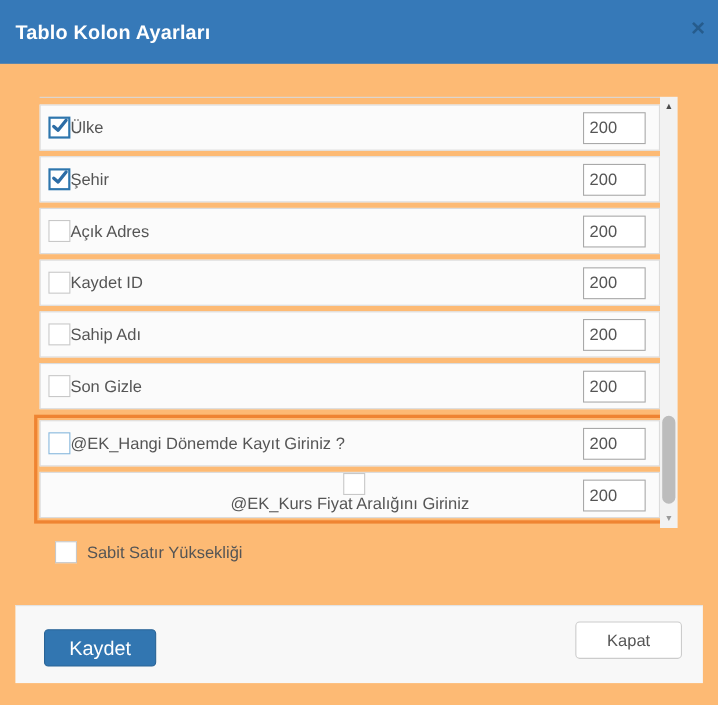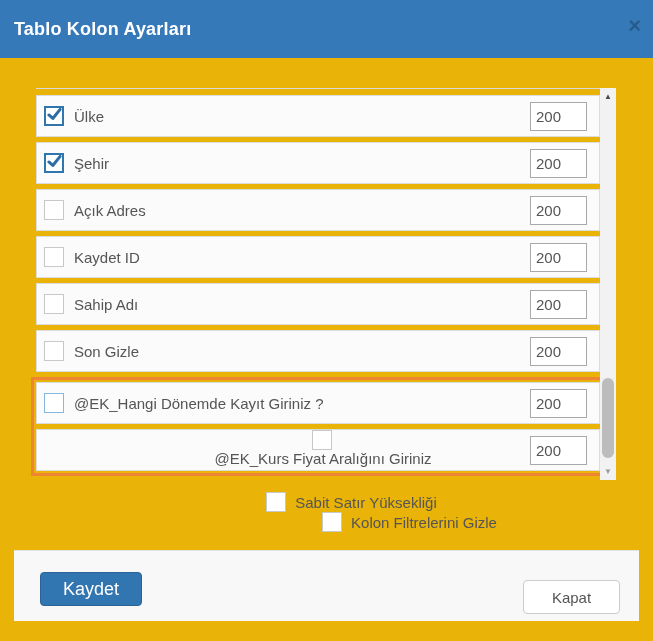--- a/index.html
+++ b/index.html
@@ -7,21 +7,21 @@
     --accent:#3276b1;
     --orange:#ef8432;
   }
   *{box-sizing:border-box;}
   html,body{margin:0;padding:0;}
   body{
     width:653px;height:641px;background:#ffffff;
     font-family:"Liberation Sans","DejaVu Sans",sans-serif;
     -webkit-font-smoothing:antialiased;
   }
-  .modal{position:relative;width:653px;height:641px;background:#eab308;overflow:hidden;}
+  .modal{position:relative;width:653px;height:641px;background:#fdba74;overflow:hidden;}
 
   
   .modal-header{height:58px;background:var(--header-bg);display:flex;align-items:center;position:relative;}
   .modal-title{color:#fff;font-size:18px;font-weight:600;margin-left:14px;letter-spacing:.2px;}
   .close-btn{
     position:absolute;right:12px;top:15px;background:none;border:none;padding:0;
     color:#19456b;opacity:.55;font-size:22px;font-weight:700;line-height:1;cursor:pointer;
   }
 
   
@@ -31,58 +31,58 @@
     height:42px;margin-bottom:5px;background:#fbfbfb;border:1px solid #dcdcdc;
     display:flex;align-items:center;position:relative;
   }
   .cb{
     width:20px;height:20px;margin-left:7px;background:#fff;border:1px solid #c8c8c8;
     display:inline-flex;align-items:center;justify-content:center;flex:none;cursor:pointer;
   }
   .cb.checked{border:2px solid #2e76ad;}
   .cb.focusb{border-color:#86b7dc;}
   .cb svg{margin-top:-3px;}
-  .col-label{margin-left:10px;font-size:15px;color:#555;white-space:nowrap;}
+  .col-label{font-size:15px;color:#555;white-space:nowrap;}
   .w-input{
     position:absolute;right:12px;top:6px;width:57px;height:29px;
     border:1px solid #a9a9a9;font-size:15px;color:#555;padding:2px 5px;
     font-family:inherit;background:#fff;border-radius:0;
   }
   .highlight-group{border:3px solid var(--orange);margin:0 -9px 6px -5px;padding:2px 6px 2px 2px;}
   .highlight-group .col-row:last-child{margin-bottom:0;flex-direction:column;}
 
   
   .scrollbar{position:absolute;top:0;right:0;width:16px;height:392px;background:#f2f2f2;}
   .sb-up,.sb-down{
     position:absolute;left:0;width:16px;height:15px;display:flex;align-items:center;justify-content:center;
     font-size:8px;color:#4a4a4a;cursor:pointer;user-select:none;
   }
   .sb-up{top:1px;}
   .sb-down{bottom:1px;color:#9a9a9a;}
   .sb-thumb{position:absolute;left:2px;width:12px;top:290px;height:80px;background:#bcbcbc;border-radius:6px;cursor:grab;}
 
   
-  .options-row{display:flex;align-items:center;margin:16px 0 0 50px;flex-direction:column;}
+  .options-row{display:flex;align-items:center;margin:16px 0 0 50px;}
   .option{display:flex;align-items:center;}
   .option.second{margin-left:116px;}
   .opt-cb{width:20px;height:20px;border:1px solid #c8c8c8;background:#fff;cursor:pointer;flex:none;}
   .opt-label{margin-left:9px;font-size:15px;color:#555;white-space:nowrap;}
 
   
   .modal-footer{
     position:absolute;left:14px;right:14px;top:550px;height:71px;
     background:#f8f8f8;border-top:1px solid #e3e3e3;
   }
   .btn-save{
     position:absolute;left:26px;top:21px;width:102px;height:34px;
     background:var(--accent);border:1px solid #2a6496;border-radius:4px;
     color:#fff;font-size:18px;font-family:inherit;cursor:pointer;
   }
   .btn-close{
-    position:absolute;right:19px;top:29px;width:97px;height:34px;
+    position:absolute;right:19px;top:14px;width:97px;height:34px;
     background:#fff;border:1px solid #cccccc;border-radius:4px;
     color:#555;font-size:15px;font-family:inherit;cursor:pointer;
   }
 </style>
 </head>
 <body>
 
 <div class="modal">
 
   <div class="modal-header">
@@ -150,24 +150,20 @@
       <div class="sb-thumb"></div>
       <div class="sb-down">▼</div>
     </div>
   </div>
 
   <div class="options-row">
     <div class="option">
       <span class="opt-cb"></span>
       <span class="opt-label">Sabit Satır Yüksekliği</span>
     </div>
-    <div class="option second">
-      <span class="opt-cb"></span>
-      <span class="opt-label">Kolon Filtrelerini Gizle</span>
-    </div>
   </div>
 
   <div class="modal-footer">
     <button class="btn-save">Kaydet</button>
     <button class="btn-close">Kapat</button>
   </div>
 
 </div>
 
 </body></html>

